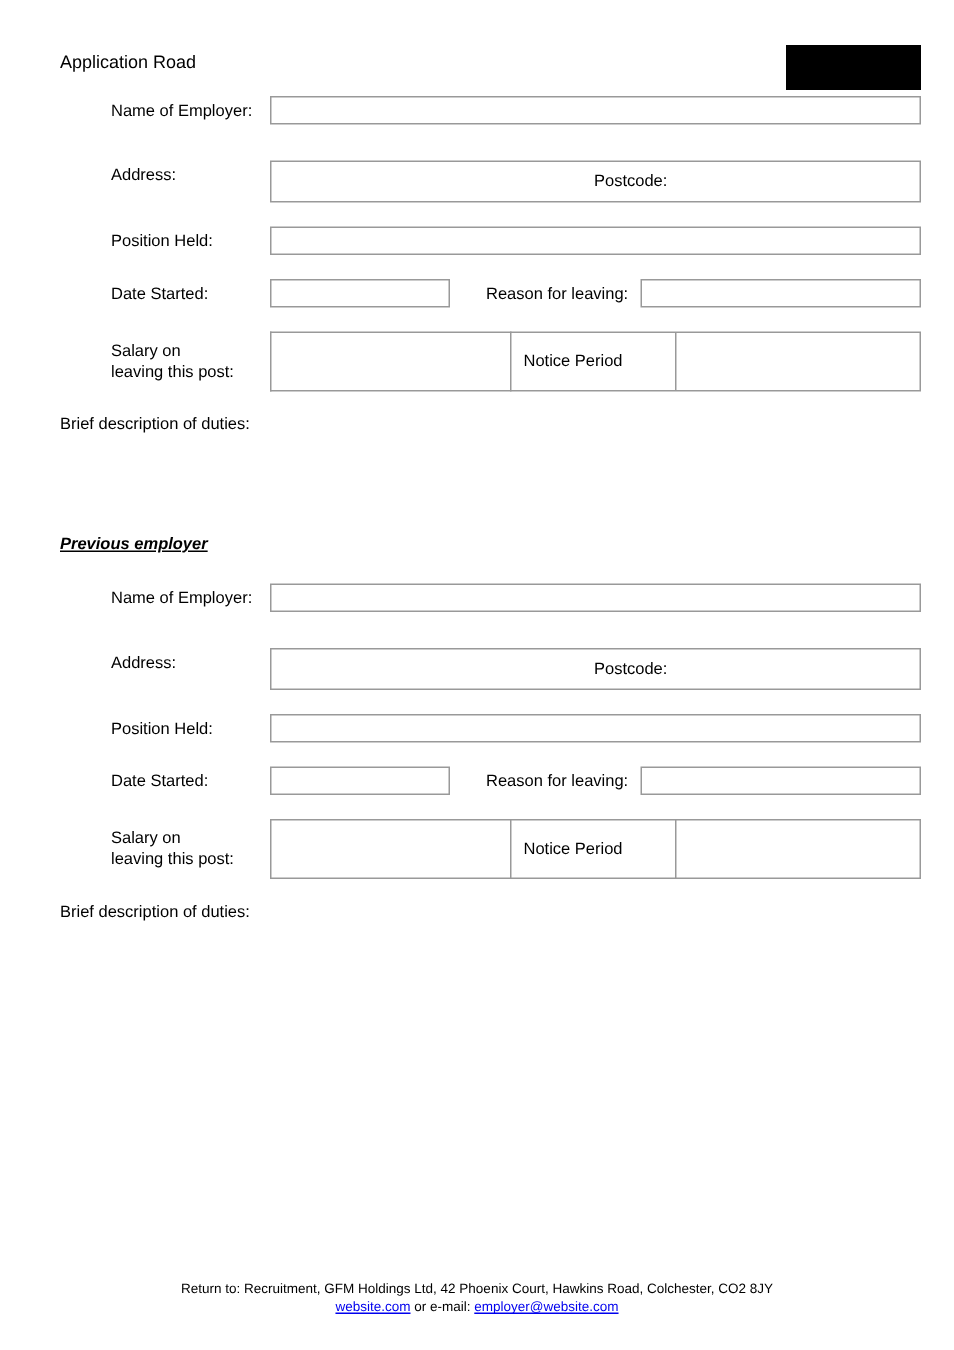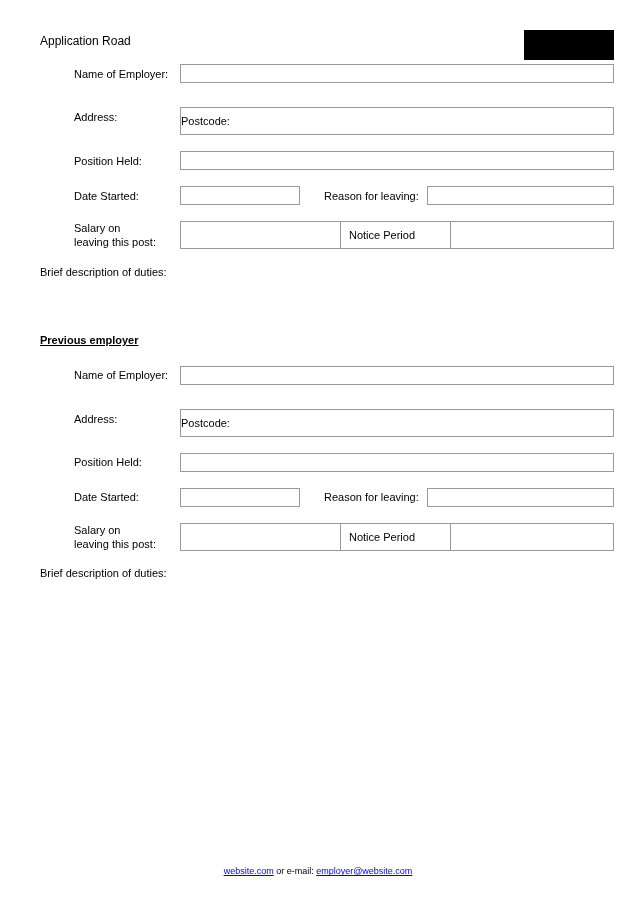--- a/index.html
+++ b/index.html
@@ -46,50 +46,52 @@
       flex: 1;
     }
     .address-container {
       flex: 1;
     }
     .postcode-row {
       border: 1px solid #999;
       height: 28px;
       display: flex;
       align-items: center;
+      padding-left: 215px;
       margin-top: 8px;
     }
     .split-row {
       display: flex;
       align-items: center;
       flex: 1;
       gap: 8px;
     }
     .small-input {
       border: 1px solid #999;
       height: 19px;
       width: 120px;
     }
     .mid-label {
       white-space: nowrap;
       padding-left: 16px;
     }
     .section-header {
       font-weight: bold;
       text-decoration: underline;
-      margin-top: 12px;
+      margin-top: 24px;
       margin-bottom: 20px;
+      font-style: italic;
     }
     .salary-row {
       display: flex;
       flex: 1;
     }
     .salary-row .cell {
       border: 1px solid #999;
-      height: 28px;
+      height: 40px;
       display: flex;
       align-items: center;
       padding-left: 8px;
     }
     .salary-row .cell:nth-child(1) { width: 160px; border-right: none; }
     .salary-row .cell:nth-child(2) { width: 110px; border-right: none; }
     .salary-row .cell:nth-child(3) { flex: 1; }
     .footer {
       position: absolute;
       bottom: 22px;
@@ -219,15 +221,15 @@
     <div class="cell">
         <span>Notice Period</span>
       </div>
     <div class="cell"></div>
   </div>
 </div>
 
 <div class="duties-label">Brief description of duties:</div>
 
 <div class="footer">
-  <br>
+  <span>Return to: Recruitment, GFM Holdings Ltd, 42 Phoenix Court, Hawkins Road, Colchester, CO2 8JY</span><br>
   <a href="#">website.com</a><span>  or e-mail: </span><a href="#">employer@website.com</a>
 </div>
 
 </body></html>

